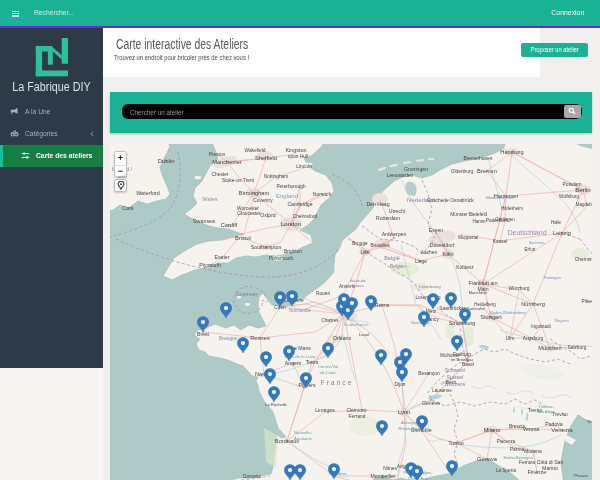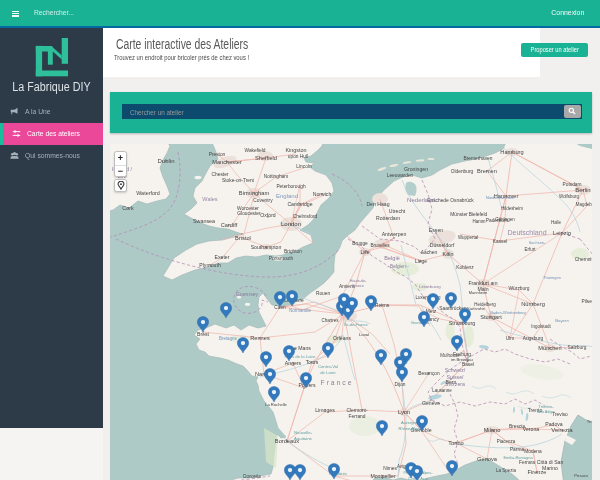--- a/index.html
+++ b/index.html
@@ -1,39 +1,39 @@
 <!DOCTYPE html>
 <html lang="fr"><head><meta charset="utf-8">
 <title>La Fabrique DIY</title>
 <style>
 *{margin:0;padding:0;box-sizing:border-box}
 html,body{width:600px;height:480px;overflow:hidden;font-family:"Liberation Sans",sans-serif;background:#f5f4f2}
-#topbar{position:absolute;left:0;top:0;width:600px;height:28px;background:#1ab294;border-bottom:2px solid #0369a1;z-index:30}
+#topbar{position:absolute;left:0;top:0;width:600px;height:28px;background:#1ab294;border-bottom:2px solid #6d28d9;z-index:30}
 #burger{position:absolute;left:12px;top:10.5px;width:7px;height:7px}
 #burger i{display:block;height:1.4px;background:rgba(255,255,255,.95);margin-bottom:1.1px}
 #srch{position:absolute;left:34px;top:8px;font-size:8px;color:rgba(255,255,255,.8);transform:scaleX(.84);transform-origin:0 0}
 #conn{position:absolute;right:16px;top:8px;font-size:8px;color:rgba(255,255,255,.95);transform:scaleX(.86);transform-origin:100% 0}
-#sidebar{position:absolute;left:0;top:28px;width:103px;height:400px;background:#2d3a48;z-index:20}
+#sidebar{position:absolute;left:0;top:28px;width:103px;height:340px;background:#2d3a48;z-index:20}
 #logo{position:absolute;left:35px;top:10px}
 #brand{position:absolute;left:0;top:52px;width:103px;text-align:center;font-size:12.5px;color:#dde3e6;transform:scaleX(.86)}
 #menu{position:absolute;left:0;top:72.5px;width:103px}
 .mi{position:relative;height:22px;display:flex;align-items:center;padding-left:10px;color:#a5b2bb;font-size:7.5px}
 .mic{width:15px;display:flex;align-items:center}
 .ml{white-space:nowrap;transform:scaleX(.9);transform-origin:0 50%}
-.mi.active{background:#ec4899;color:#fff;font-weight:normal;border-left:3px solid #1abc9c;padding-left:9px}
+.mi.active{background:#15803d;color:#fff;font-weight:bold;border-left:3px solid #1abc9c;padding-left:18px}
 .chev{position:absolute;right:9px;top:4px;font-size:11px;color:#8d9aa4}
 #main{position:absolute;left:103px;top:28px;width:497px;height:452px;background:#f1f0ee}
 #hdr{position:absolute;left:0;top:0;width:437px;height:49px;background:#fff}
 #title{position:absolute;left:13px;top:7px;font-size:15.5px;color:#595959;transform:scaleX(.67);transform-origin:0 0}
 #subtitle{position:absolute;left:11px;top:25px;font-size:7.5px;color:#4a4a4a;transform:scaleX(.78);transform-origin:0 0}
 #propose{position:absolute;left:418px;top:15px;width:67px;height:14px;background:#1ab294;border-radius:2px;
   color:#fff;font-size:6.8px;text-align:center;line-height:14px}
 #propose span{display:inline-block;transform:scaleX(.84)}
 #band{position:absolute;left:7px;top:64px;width:482px;height:41px;background:#1ab294;box-shadow:0 1px 2px rgba(0,0,0,.25)}
-#sinput{position:absolute;left:11.5px;top:11.5px;width:460px;height:15.5px;background:#0c4a6e;border-radius:0}
+#sinput{position:absolute;left:11.5px;top:11.5px;width:460px;height:15.5px;background:#000000;border-radius:6px}
 #ph{position:absolute;left:8px;top:4px;font-size:7.5px;color:#9a9a9a;transform:scaleX(.84);transform-origin:0 0}
 #sbtn{position:absolute;right:1px;top:1px;width:17px;height:13.5px;background:#a9a9a9;
   border-radius:2px;display:flex;align-items:center;justify-content:center}
 #map{position:absolute;left:7px;top:116px;width:482px;height:336px;background:#f6f3ee;overflow:hidden}
 .lctl{position:absolute;background:#fff;border:1px solid #bdbdbd;border-radius:2.5px;z-index:10;box-shadow:0 1px 2px rgba(0,0,0,.18)}
 #zoomctl{left:4px;top:7px;width:13px;height:26px}
 #zoomctl .zi{height:13px;text-align:center;font-size:9px;font-weight:bold;color:#222;line-height:12px}
 #zoomctl .zi+.zi{border-top:1px solid #ddd;line-height:11px}
 #geoctl{left:4px;top:35px;width:13px;height:13px;display:flex;align-items:center;justify-content:center}
 </style></head>
@@ -61,41 +61,41 @@
   <div id="brand">La Fabrique DIY</div>
   <div id="menu">
       <div class="mi">
         <span class="mic">
           <svg width="9" height="9" viewBox="0 0 12 12" style="flex:0 0 auto">
             <path d="M10,1 L10,9 L6,7 L3,7 L3,9.5 L1.8,9.5 L1.8,7 L1,7 L1,3.5 L6,3.5 Z" fill="#a5b2bb"></path>
           </svg>
         </span>
         <span class="ml">A la Une</span>
       </div>
+      <div class="mi">
+        <span class="mic">
+          <svg width="9" height="9" viewBox="0 0 12 12" style="flex:0 0 auto">
+            <circle cx="3.5" cy="7" r="2.2" fill="none" stroke="#a5b2bb" stroke-width="1.4"></circle>
+            <circle cx="8.5" cy="7" r="2.2" fill="none" stroke="#a5b2bb" stroke-width="1.4"></circle>
+            <path d="M3.5,7 L5.5,2.5 L8,2.5 M8.5,7 L7,2.5" stroke="#a5b2bb" stroke-width="1.1" fill="none"></path>
+          </svg>
+        </span>
+        <span class="ml">Catégories</span>
+        <span class="chev">‹</span>
+      </div>
       <div class="mi active">
         <span class="mic">
           <svg width="9" height="9" viewBox="0 0 12 12" style="flex:0 0 auto">
             <g stroke="#ffffff" stroke-width="1.3">
               <path d="M1,3.5 L11,3.5 M1,8.5 L11,8.5"></path>
               <path d="M4,1.5 L4,5.5 M8,6.5 L8,10.5"></path>
             </g>
           </svg>
         </span>
         <span class="ml">Carte des ateliers</span>
-      </div>
-      <div class="mi">
-        <span class="mic">
-          <svg width="9" height="9" viewBox="0 0 12 12" style="flex:0 0 auto">
-            <circle cx="3.1" cy="4.3" r="1.8" fill="#a5b2bb"></circle>
-            <circle cx="8.9" cy="4.3" r="1.8" fill="#a5b2bb"></circle>
-            <circle cx="6" cy="3.3" r="2.1" fill="#a5b2bb"></circle>
-            <path d="M0.4,10.2 Q0.4,6.6 3.1,6.6 L4.2,6.9 Q6,5.6 7.8,6.9 L8.9,6.6 Q11.6,6.6 11.6,10.2 Z" fill="#a5b2bb"></path>
-          </svg>
-        </span>
-        <span class="ml">Qui sommes-nous</span>
       </div>
     </div>
 </div>
 <div id="main">
   <div id="hdr">
     <div id="title">Carte interactive des Ateliers</div>
     <div id="subtitle">Trouvez un endroit pour bricoler près de chez vous !</div>
     <div id="propose"><span>Proposer un atelier</span></div>
   </div>
   <div id="band">

